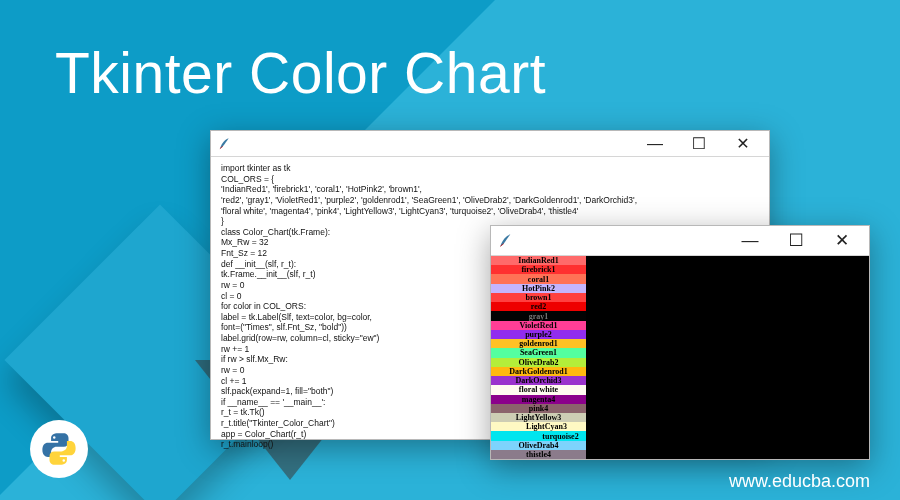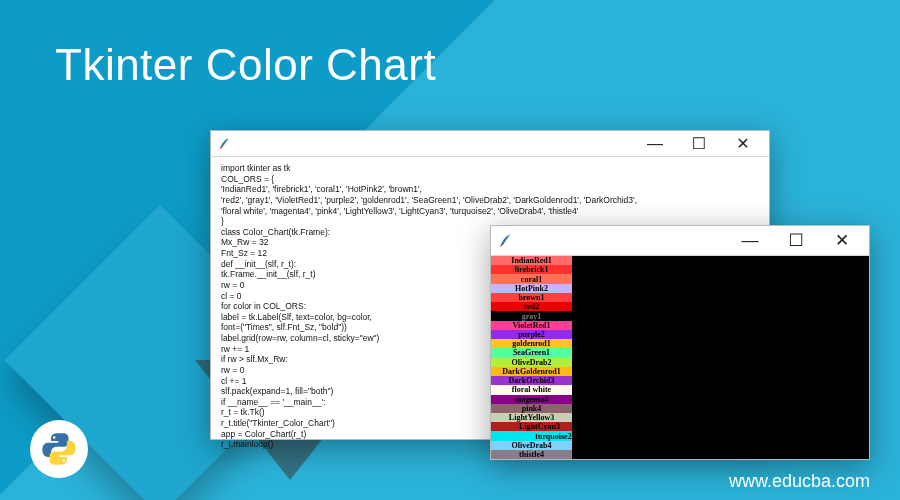--- a/index.html
+++ b/index.html
@@ -33,21 +33,21 @@
     border-left: 95px solid transparent;
     border-right: 95px solid transparent;
     border-top: 120px solid #3a3a3a;
     top: 360px; left: 195px;
     opacity: .55;
   }
   .page-title {
     position: absolute;
     top: 40px; left: 55px;
     color: #fff;
-    font-size: 44px;
+    font-size: 57px;
     font-weight: 400;
     letter-spacing: .5px;
     font-family: "Segoe UI", Arial, sans-serif;
   }
   .logo-circle {
     position: absolute;
     bottom: 22px; left: 30px;
     width: 58px; height: 58px;
     background: #fff;
     border-radius: 50%;
@@ -108,21 +108,21 @@
     width: 380px; height: 235px;
   }
   .win-chart .titlebar { height: 30px; }
   .win-chart .winbtn.big { width:46px; height:28px; font-size:17px; }
   .chart-body {
     display:flex;
     height: calc(100% - 30px);
     background: #000;
   }
   .chart-col {
-    width: 81px;
+    width: 95px;
     display:flex;
     flex-direction: column;
   }
   .swatch {
     flex: 1;
     font-family: "Times New Roman", serif;
     font-weight: bold;
     font-size: 8px;
     display:flex;
     align-items:center;
@@ -207,21 +207,21 @@
         <div class="swatch" style="background: rgb(145, 44, 238); color: rgb(0, 0, 0);">purple2</div>
         <div class="swatch" style="background: rgb(255, 193, 37); color: rgb(0, 0, 0);">goldenrod1</div>
         <div class="swatch" style="background: rgb(84, 255, 159); color: rgb(0, 0, 0);">SeaGreen1</div>
         <div class="swatch" style="background: rgb(179, 238, 58); color: rgb(0, 0, 0);">OliveDrab2</div>
         <div class="swatch" style="background: rgb(255, 185, 15); color: rgb(0, 0, 0);">DarkGoldenrod1</div>
         <div class="swatch" style="background: rgb(154, 50, 205); color: rgb(0, 0, 0);">DarkOrchid3</div>
         <div class="swatch" style="background: rgb(255, 250, 240); color: rgb(0, 0, 0);">floral white</div>
         <div class="swatch" style="background: rgb(139, 0, 139); color: rgb(0, 0, 0);">magenta4</div>
         <div class="swatch" style="background: rgb(139, 99, 108); color: rgb(0, 0, 0);">pink4</div>
         <div class="swatch" style="background: rgb(205, 205, 180); color: rgb(0, 0, 0);">LightYellow3</div>
-        <div class="swatch" style="background: #b91c1c; color: rgb(0, 0, 0); padding-left: 16px;">LightCyan3</div>
+        <div class="swatch" style="background: #fef9c3; color: rgb(0, 0, 0); padding-left: 16px;">LightCyan3</div>
         <div class="swatch" style="background: rgb(0, 229, 238); color: rgb(0, 0, 0); padding-left: 44px;">turquoise2</div>
         <div class="swatch" style="background: #7dd3fc; color: rgb(0, 0, 0);">OliveDrab4</div>
         <div class="swatch" style="background: rgb(139, 123, 139); color: rgb(0, 0, 0);">thistle4</div>
       </div>
     <div class="chart-rest"></div>
   </div>
 </div>
 
 <div class="logo-circle">
   <svg viewBox="0 0 48 48" width="38" height="38">

